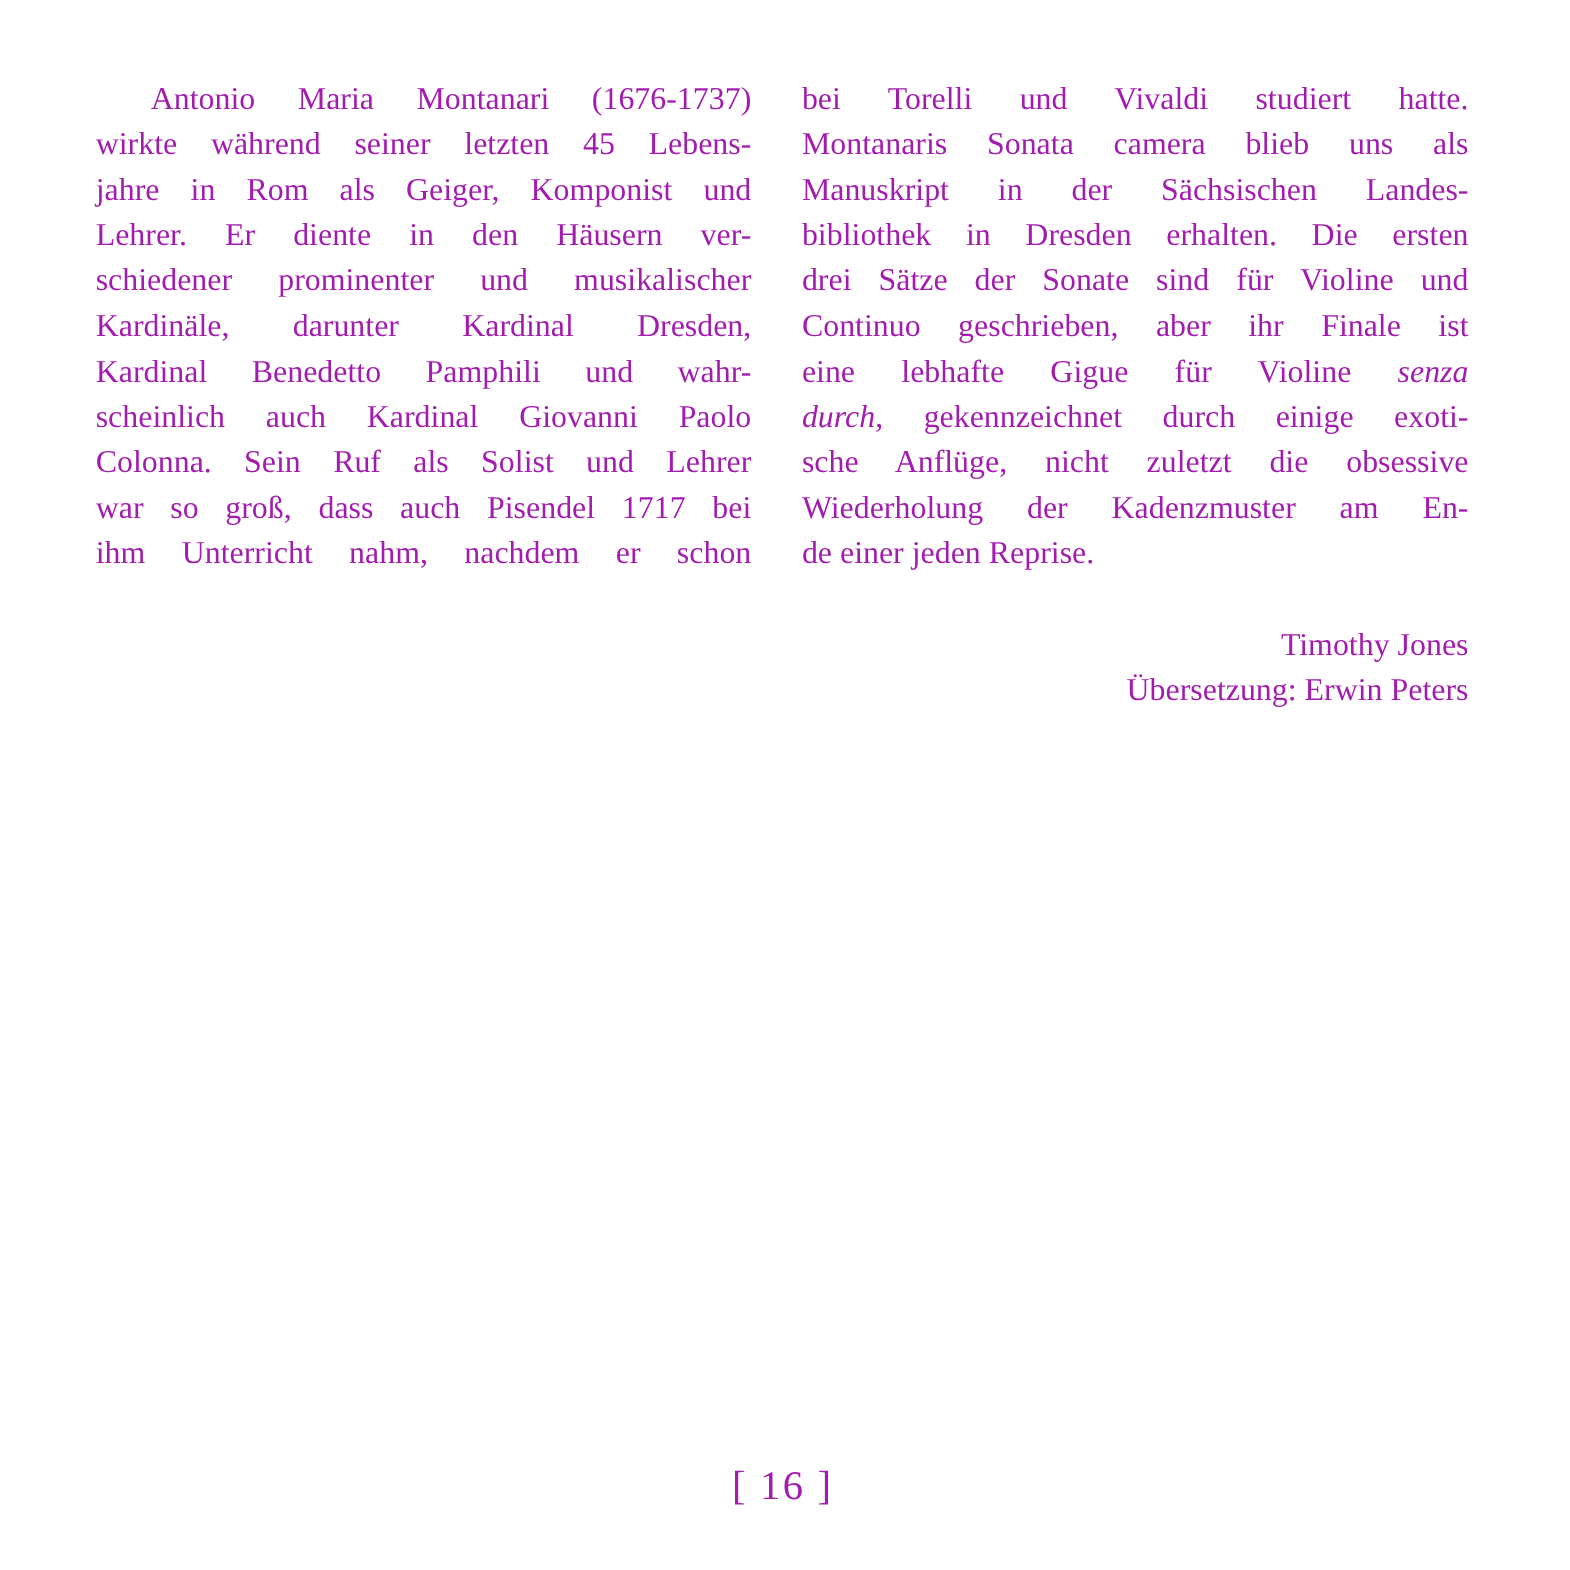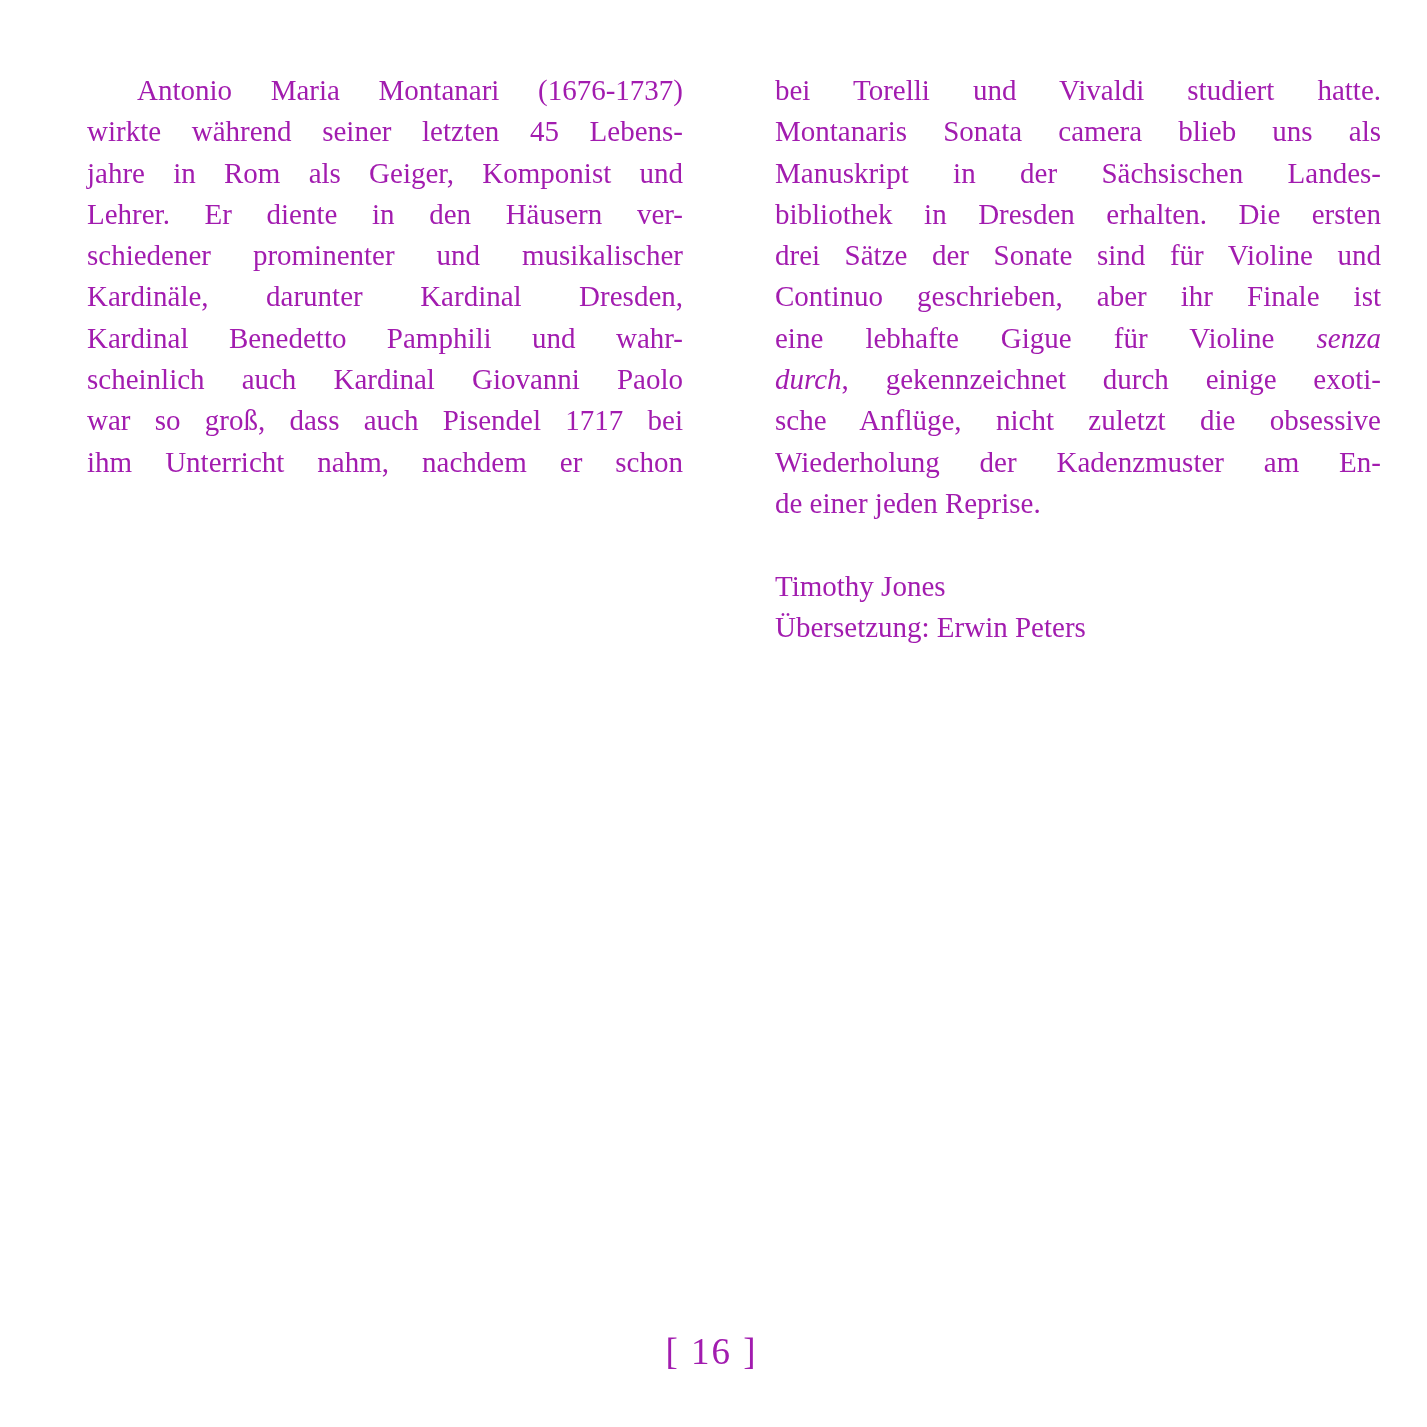--- a/index.html
+++ b/index.html
@@ -14,37 +14,37 @@
   }
   .columns {
     position: absolute;
     left: 87px;
     top: 70px;
     display: flex;
     gap: 46px;
   }
   .col { display: block; }
   .col-left  { width: 596px; }
-  .col-right { width: 606px; margin-left: 46px; }
+  .col-right { width: 606px; }
   .line {
     font-size: 29px;
     line-height: 41.3px;
     text-align: justify;
     text-align-last: justify;
     white-space: normal;
   }
   .line.no-just {
     text-align: center;
     text-align-last: left;
   }
   .line.indent { padding-left: 50px; }
   .italic { font-style: italic; }
   .signature {
     margin-top: 41.3px;
-    text-align: left;
+    text-align: right;
   }
   .sig-line {
     font-size: 29px;
     line-height: 41.3px;
   }
   .footer {
     position: absolute;
     left: 87px;
     top: 1331px;
     width: 1249px;
@@ -64,20 +64,21 @@
   <div class="columns">
     <div class="col col-left">
         <div class="line indent"><span>Antonio Maria Montanari (1676-1737)</span></div>
         <div class="line"><span>wirkte während seiner letzten 45 Lebens-</span></div>
         <div class="line"><span>jahre in Rom als Geiger, Komponist und</span></div>
         <div class="line"><span>Lehrer. Er diente in den Häusern ver-</span></div>
         <div class="line"><span>schiedener prominenter und musikalischer</span></div>
         <div class="line"><span>Kardinäle, darunter Kardinal Dresden,</span></div>
         <div class="line"><span>Kardinal Benedetto Pamphili und wahr-</span></div>
         <div class="line"><span>scheinlich auch Kardinal Giovanni Paolo</span></div>
+        <div class="line"><span>Colonna. Sein Ruf als Solist und Lehrer</span></div>
         <div class="line"><span>war so groß, dass auch Pisendel 1717 bei</span></div>
         <div class="line"><span>ihm Unterricht nahm, nachdem er schon</span></div>
       </div>
 
     <div class="col col-right">
       <div>
           <div class="line"><span>bei Torelli und Vivaldi studiert hatte.</span></div>
           <div class="line"><span>Montanaris Sonata camera blieb uns als</span></div>
           <div class="line"><span>Manuskript in der Sächsischen Landes-</span></div>
           <div class="line"><span>bibliothek in Dresden erhalten. Die ersten</span></div>

